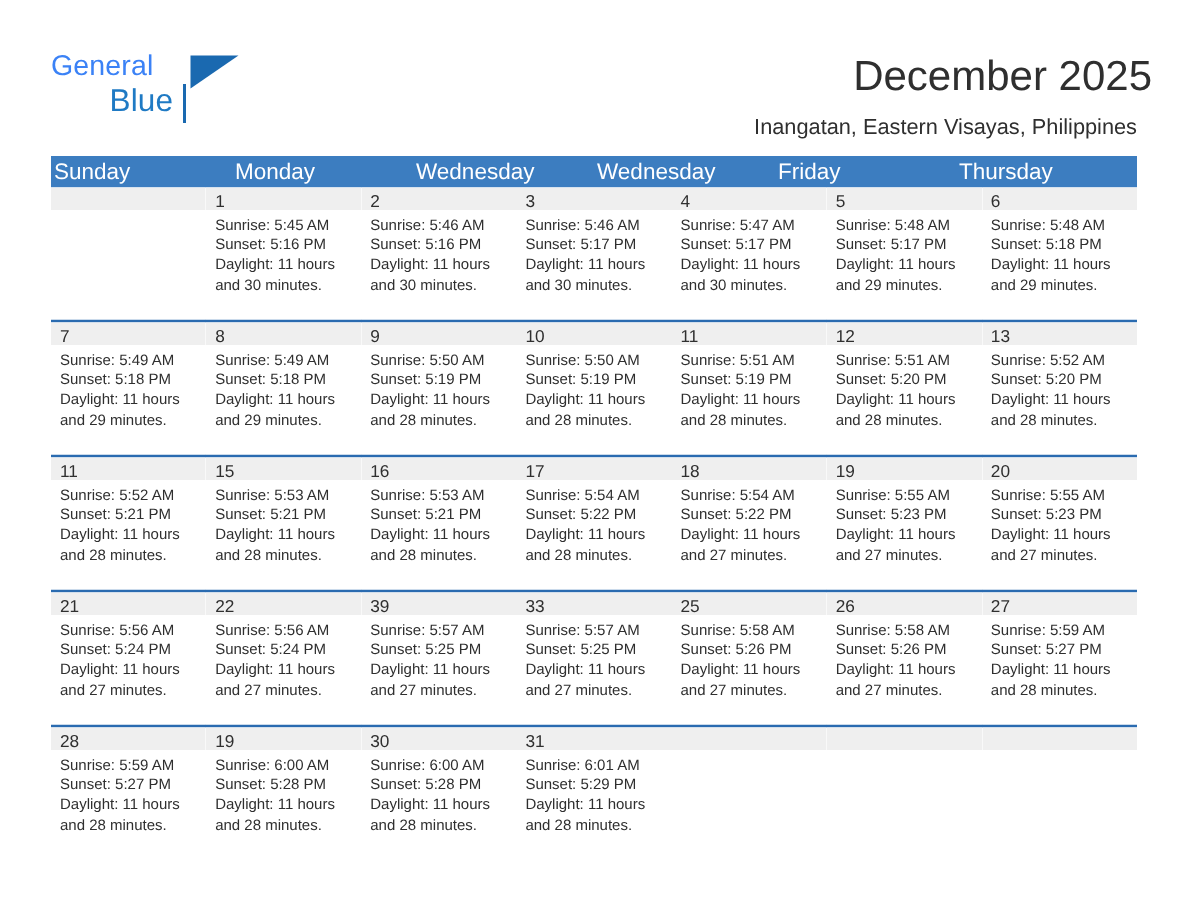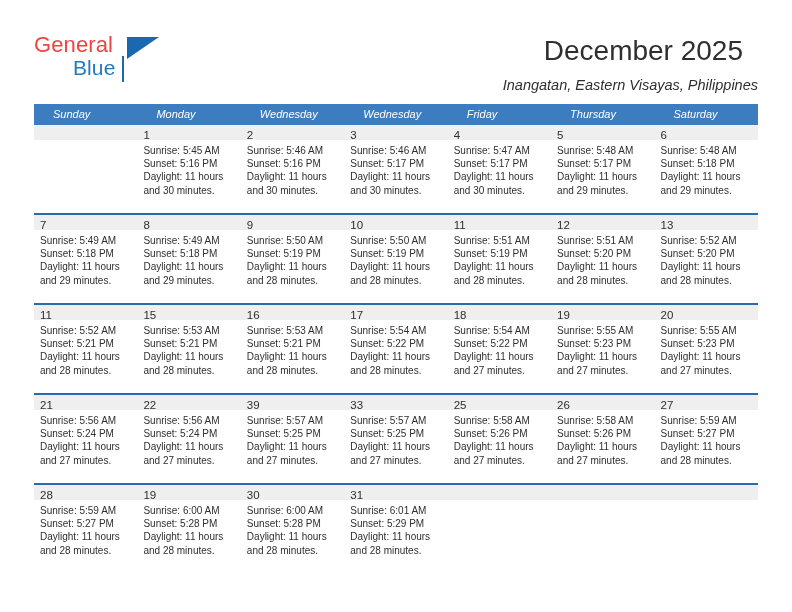--- a/index.html
+++ b/index.html
@@ -30,22 +30,22 @@
   .brand {
     position: absolute;
     left: 34px;
     top: 32px;
     width: 140px;
     height: 52px;
   }
   .brand-general {
     position: absolute;
     left: 0; top: 0;
-    font-size: 22px;
-    color: #ef4444;
+    font-size: 19px;
+    color: #3b82f6;
     letter-spacing: 0.1px;
     line-height: 26px;
     font-family: "Liberation Sans", sans-serif;
   }
   .brand-blue {
     position: absolute;
     left: 39px; top: 23px;
     font-size: 21px;
     color: #1f7ac4;
     letter-spacing: 0.1px;
@@ -64,62 +64,60 @@
     position: absolute;
     left: 88px;
     top: 24px;
     width: 2px;
     height: 26px;
     background: #1a69b0;
   }
 
   .title {
     position: absolute;
-    right: 49px;
+    right: 24px;
     top: 34px;
     font-size: 28px;
     color: #2f2f2f;
     text-align: center;
     line-height: 34px;
     white-space: nowrap;
   }
   .subtitle {
     position: absolute;
     right: 34px;
     top: 76px;
     font-size: 14.5px;
     color: #2f2f2f;
     text-align: right;
     line-height: 18px;
     white-space: nowrap;
-    font-style: italic;
   }
 
   
   .calendar {
     position: absolute;
     left: 34px;
     top: 104px;
     width: 724px;
   }
   .weekday-row {
     display: flex;
     width: 100%;
     background: #3c7dc0;
     height: 21px;
   }
   .weekday {
     flex: 1 1 0;
     color: #ffffff;
-    font-size: 11px;
+    font-size: 15px;
     line-height: 21px;
-    padding-left: 19px;
+    padding-left: 2px;
     white-space: nowrap;
     overflow: hidden;
-    font-style: italic;
   }
 
   .week {
     width: 100%;
     border-top: 2px solid #2a6bb0;
   }
   .week:first-of-type {
     border-top: none;
   }
   .week-inner {
@@ -173,21 +171,20 @@
 
   <div class="calendar">
 
     <div class="weekday-row">
       <div class="weekday">Sunday</div>
       <div class="weekday">Monday</div>
       <div class="weekday">Wednesday</div>
       <div class="weekday">Wednesday</div>
       <div class="weekday">Friday</div>
       <div class="weekday">Thursday</div>
-      <div class="weekday">Saturday</div>
     </div>
 
     <div id="weeks-container">
         <div class="week">
           <div class="week-inner">
             <div class="daycell empty">
               <div class="daynum-band"><span class="daynum"></span></div>
             </div>
             <div class="daycell">
               <div class="daynum-band"><span class="daynum">1</span></div>

